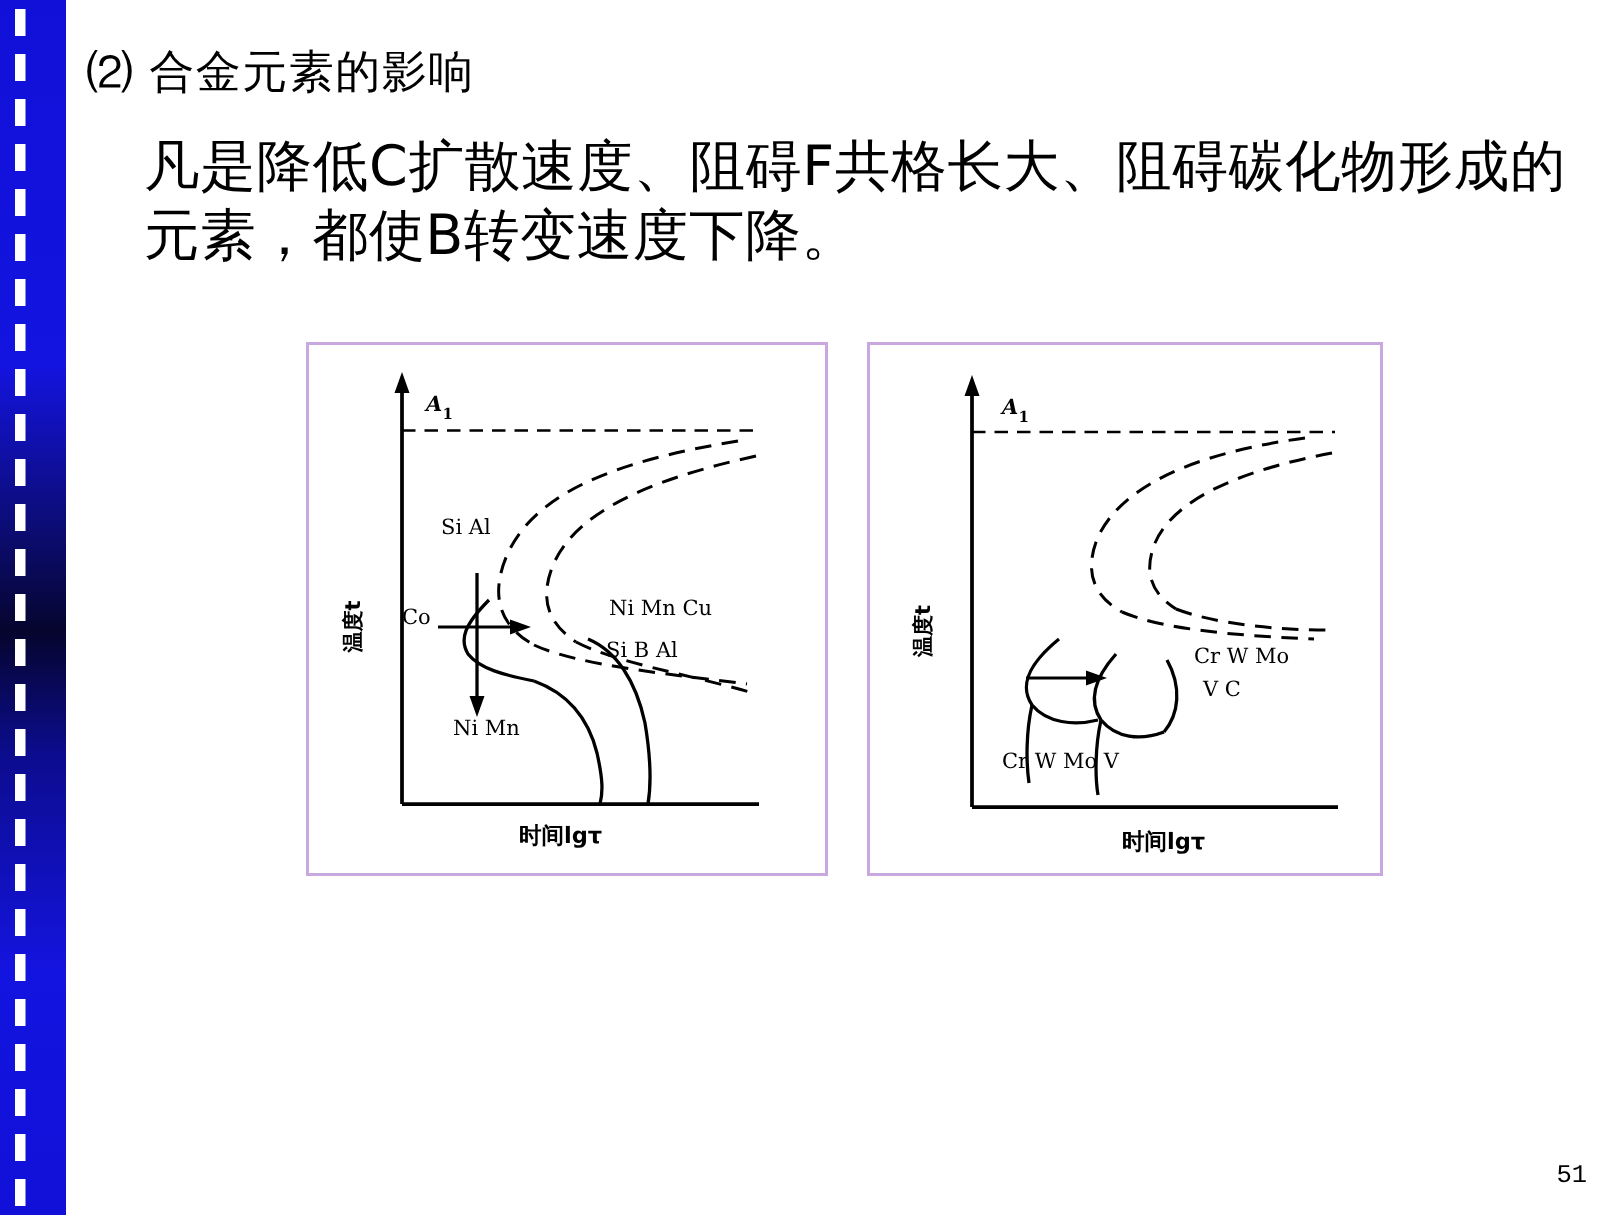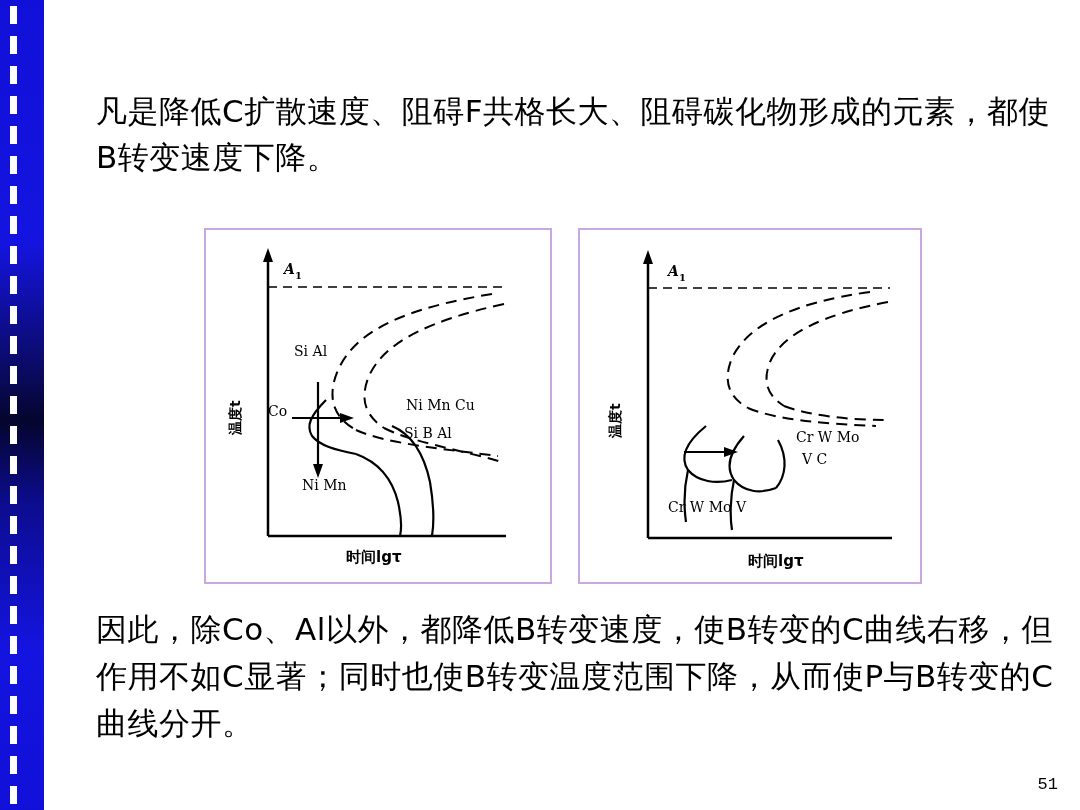--- a/index.html
+++ b/index.html
@@ -55,21 +55,21 @@
     color: #000000;
     font-family: "DejaVu Sans", sans-serif;
     letter-spacing: 1px;
   }
 
   .para-top {
     position: absolute;
     left: 52px;
     top: 88px;
     width: 960px;
-    font-size: 31px;
+    font-size: 37px;
     line-height: 46px;
     color: #000000;
     letter-spacing: 0.5px;
   }
 
   .para-bottom {
     position: absolute;
     left: 52px;
     top: 606px;
     width: 975px;
@@ -140,20 +140,21 @@
     <div class="dash" style="top:666px"></div>
     <div class="dash" style="top:696px"></div>
     <div class="dash" style="top:726px"></div>
     <div class="dash" style="top:756px"></div>
     <div class="dash" style="top:786px"></div>
   </div>
 </div>
 
 <div class="slide">
 
+  <div class="heading">⑵ 合金元素的影响</div>
 
   <div class="para-top">凡是降低C扩散速度、阻碍F共格长大、阻碍碳化物形成的元素，都使B转变速度下降。</div>
 
   <div class="figure-box" id="figure-left">
     <svg width="344" height="352" viewBox="0 0 344 352" xmlns="http://www.w3.org/2000/svg">
 
       <line x1="62" y1="28" x2="62" y2="306" stroke="#000" stroke-width="2.5"></line>
       <polygon points="62,18 57,32 67,32" fill="#000"></polygon>
       <line x1="62" y1="306" x2="300" y2="306" stroke="#000" stroke-width="2.5"></line>
 
@@ -215,16 +216,15 @@
 
       <text x="216" y="212" font-family="DejaVu Serif, serif" font-size="14" fill="#000">Cr W Mo</text>
       <text x="222" y="234" font-family="DejaVu Serif, serif" font-size="14" fill="#000">V C</text>
       <text x="88" y="282" font-family="DejaVu Serif, serif" font-size="14" fill="#000">Cr W Mo V</text>
 
       <text x="40" y="208" font-family="DejaVu Sans, sans-serif" font-size="14" font-weight="bold" fill="#000" transform="rotate(-90 40 208)">温度t</text>
       <text x="168" y="336" font-family="DejaVu Sans, sans-serif" font-size="15" font-weight="bold" fill="#000">时间lgτ</text>
     </svg>
   </div>
 
-  <div class="para-bottom">因此，除Co、Al以外，都降低B转变速度，使B转变的C曲线右移，但作用不如C显著；同时也使B转变温度范围下降，从而使P与B转变的C曲线分开。</div>
 
   <div class="page-number">51</div>
 </div>
 
 </body></html>

